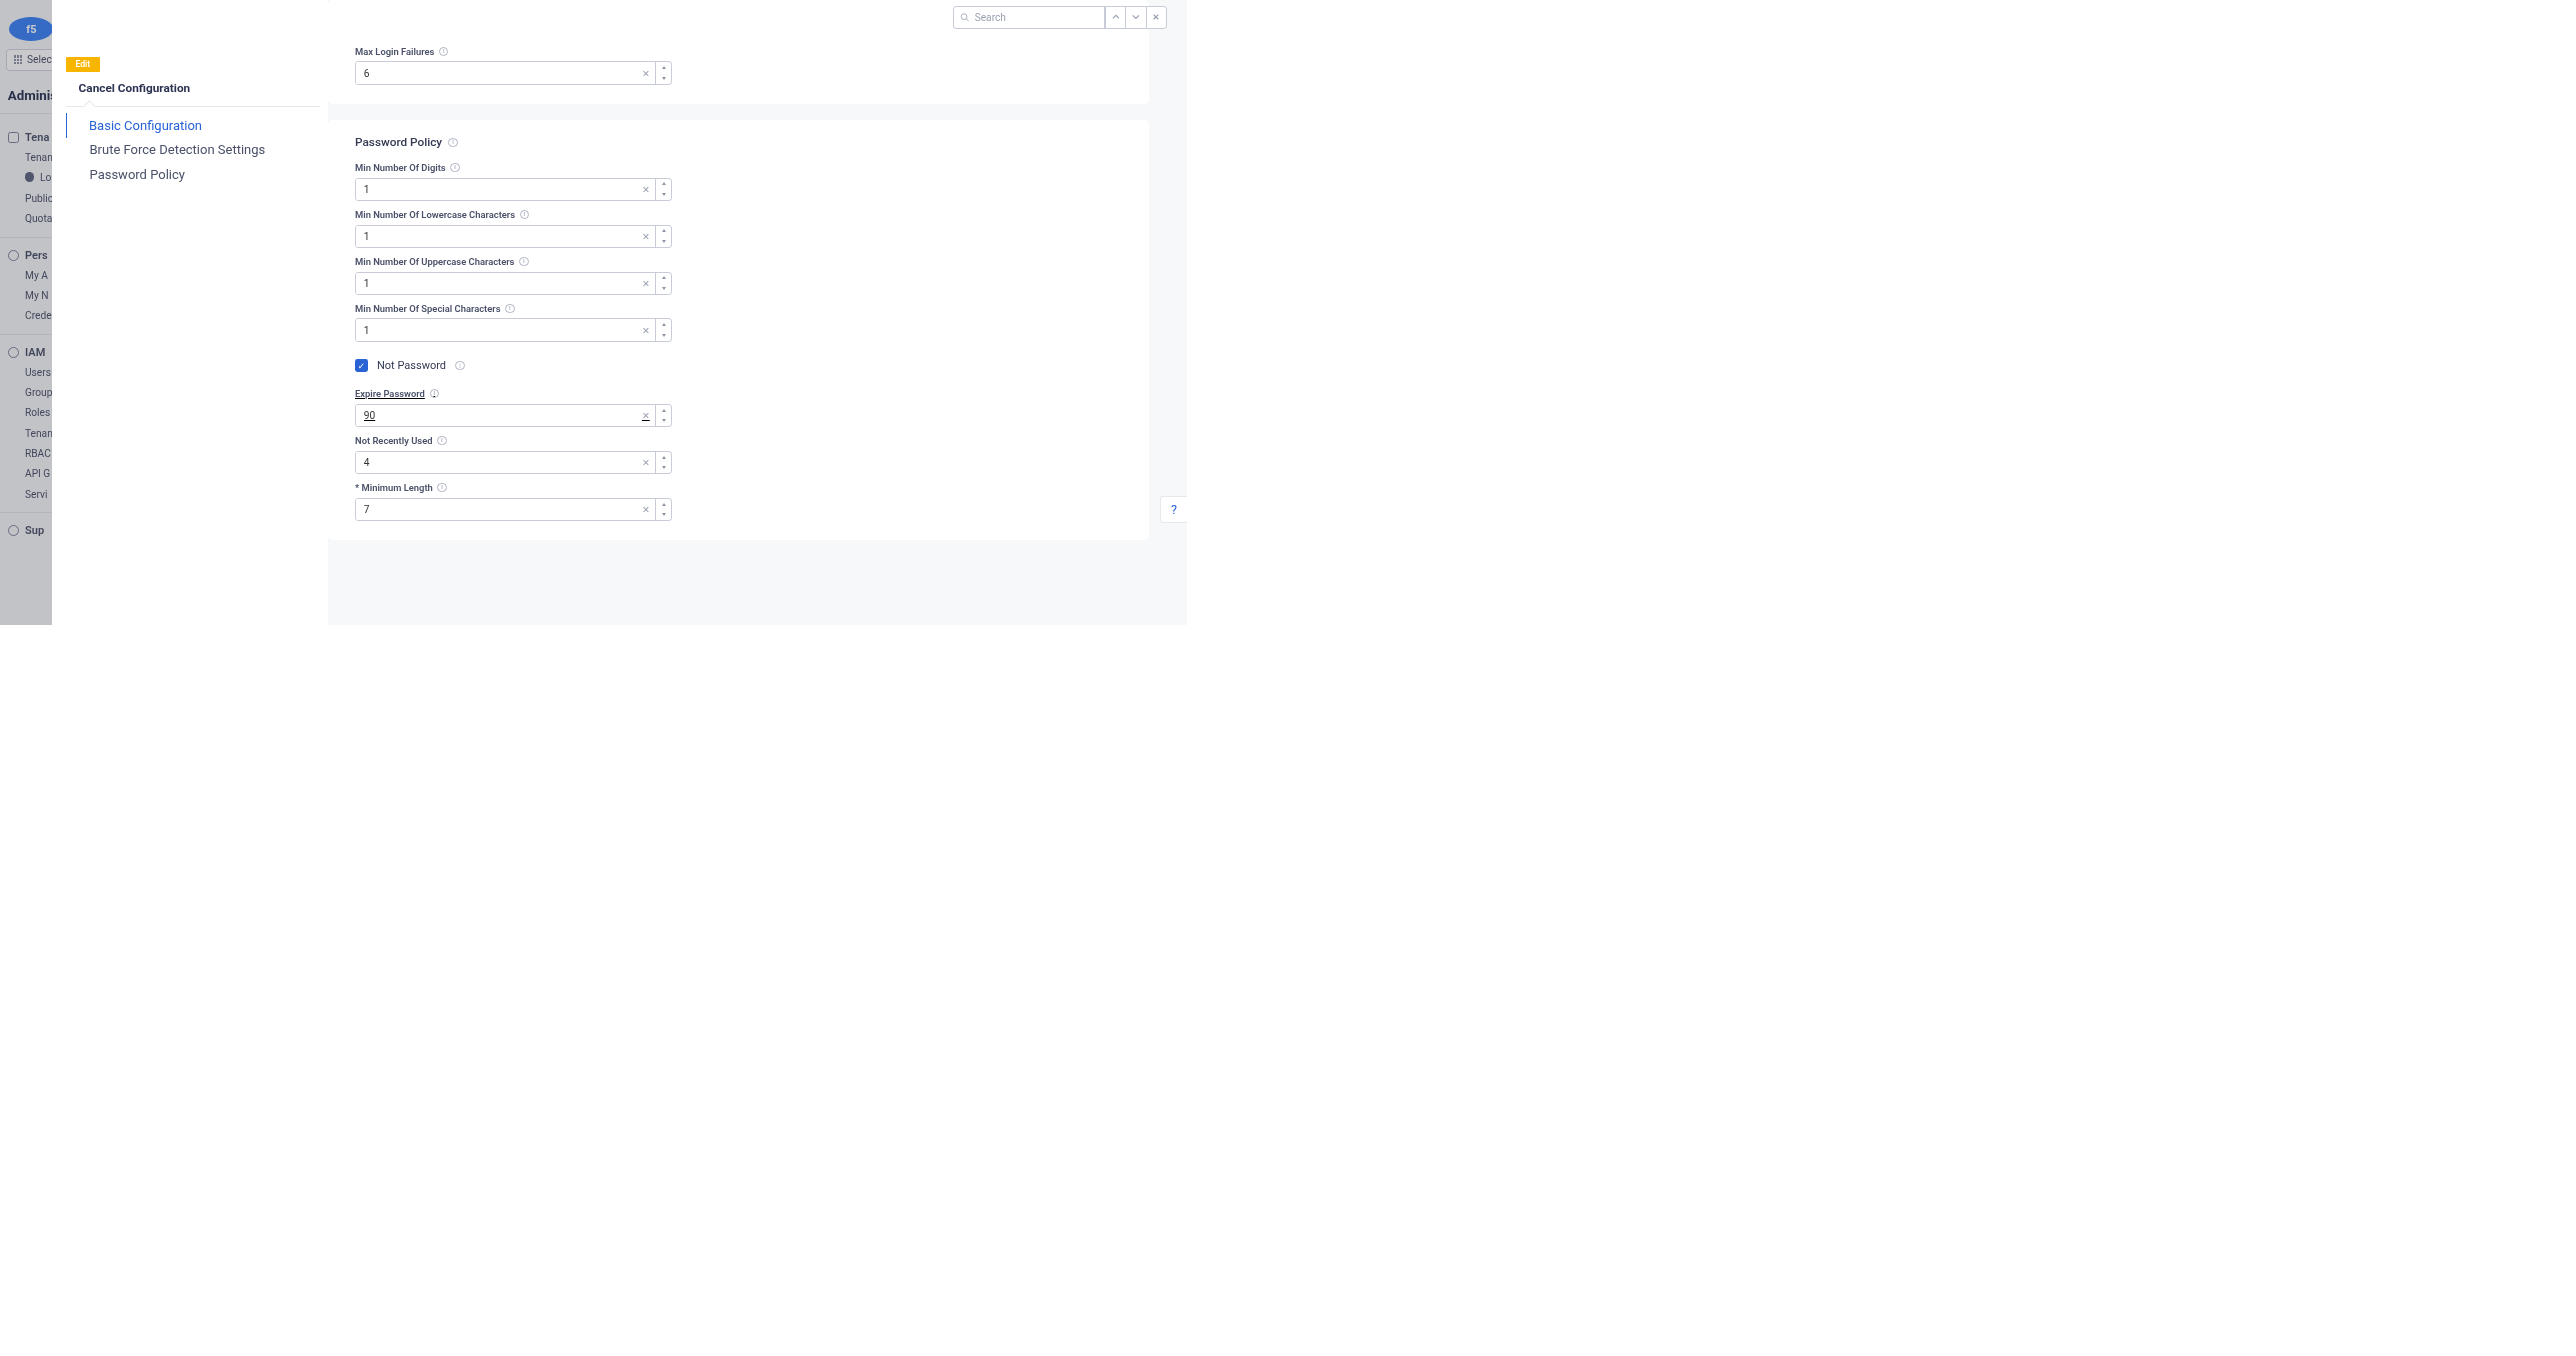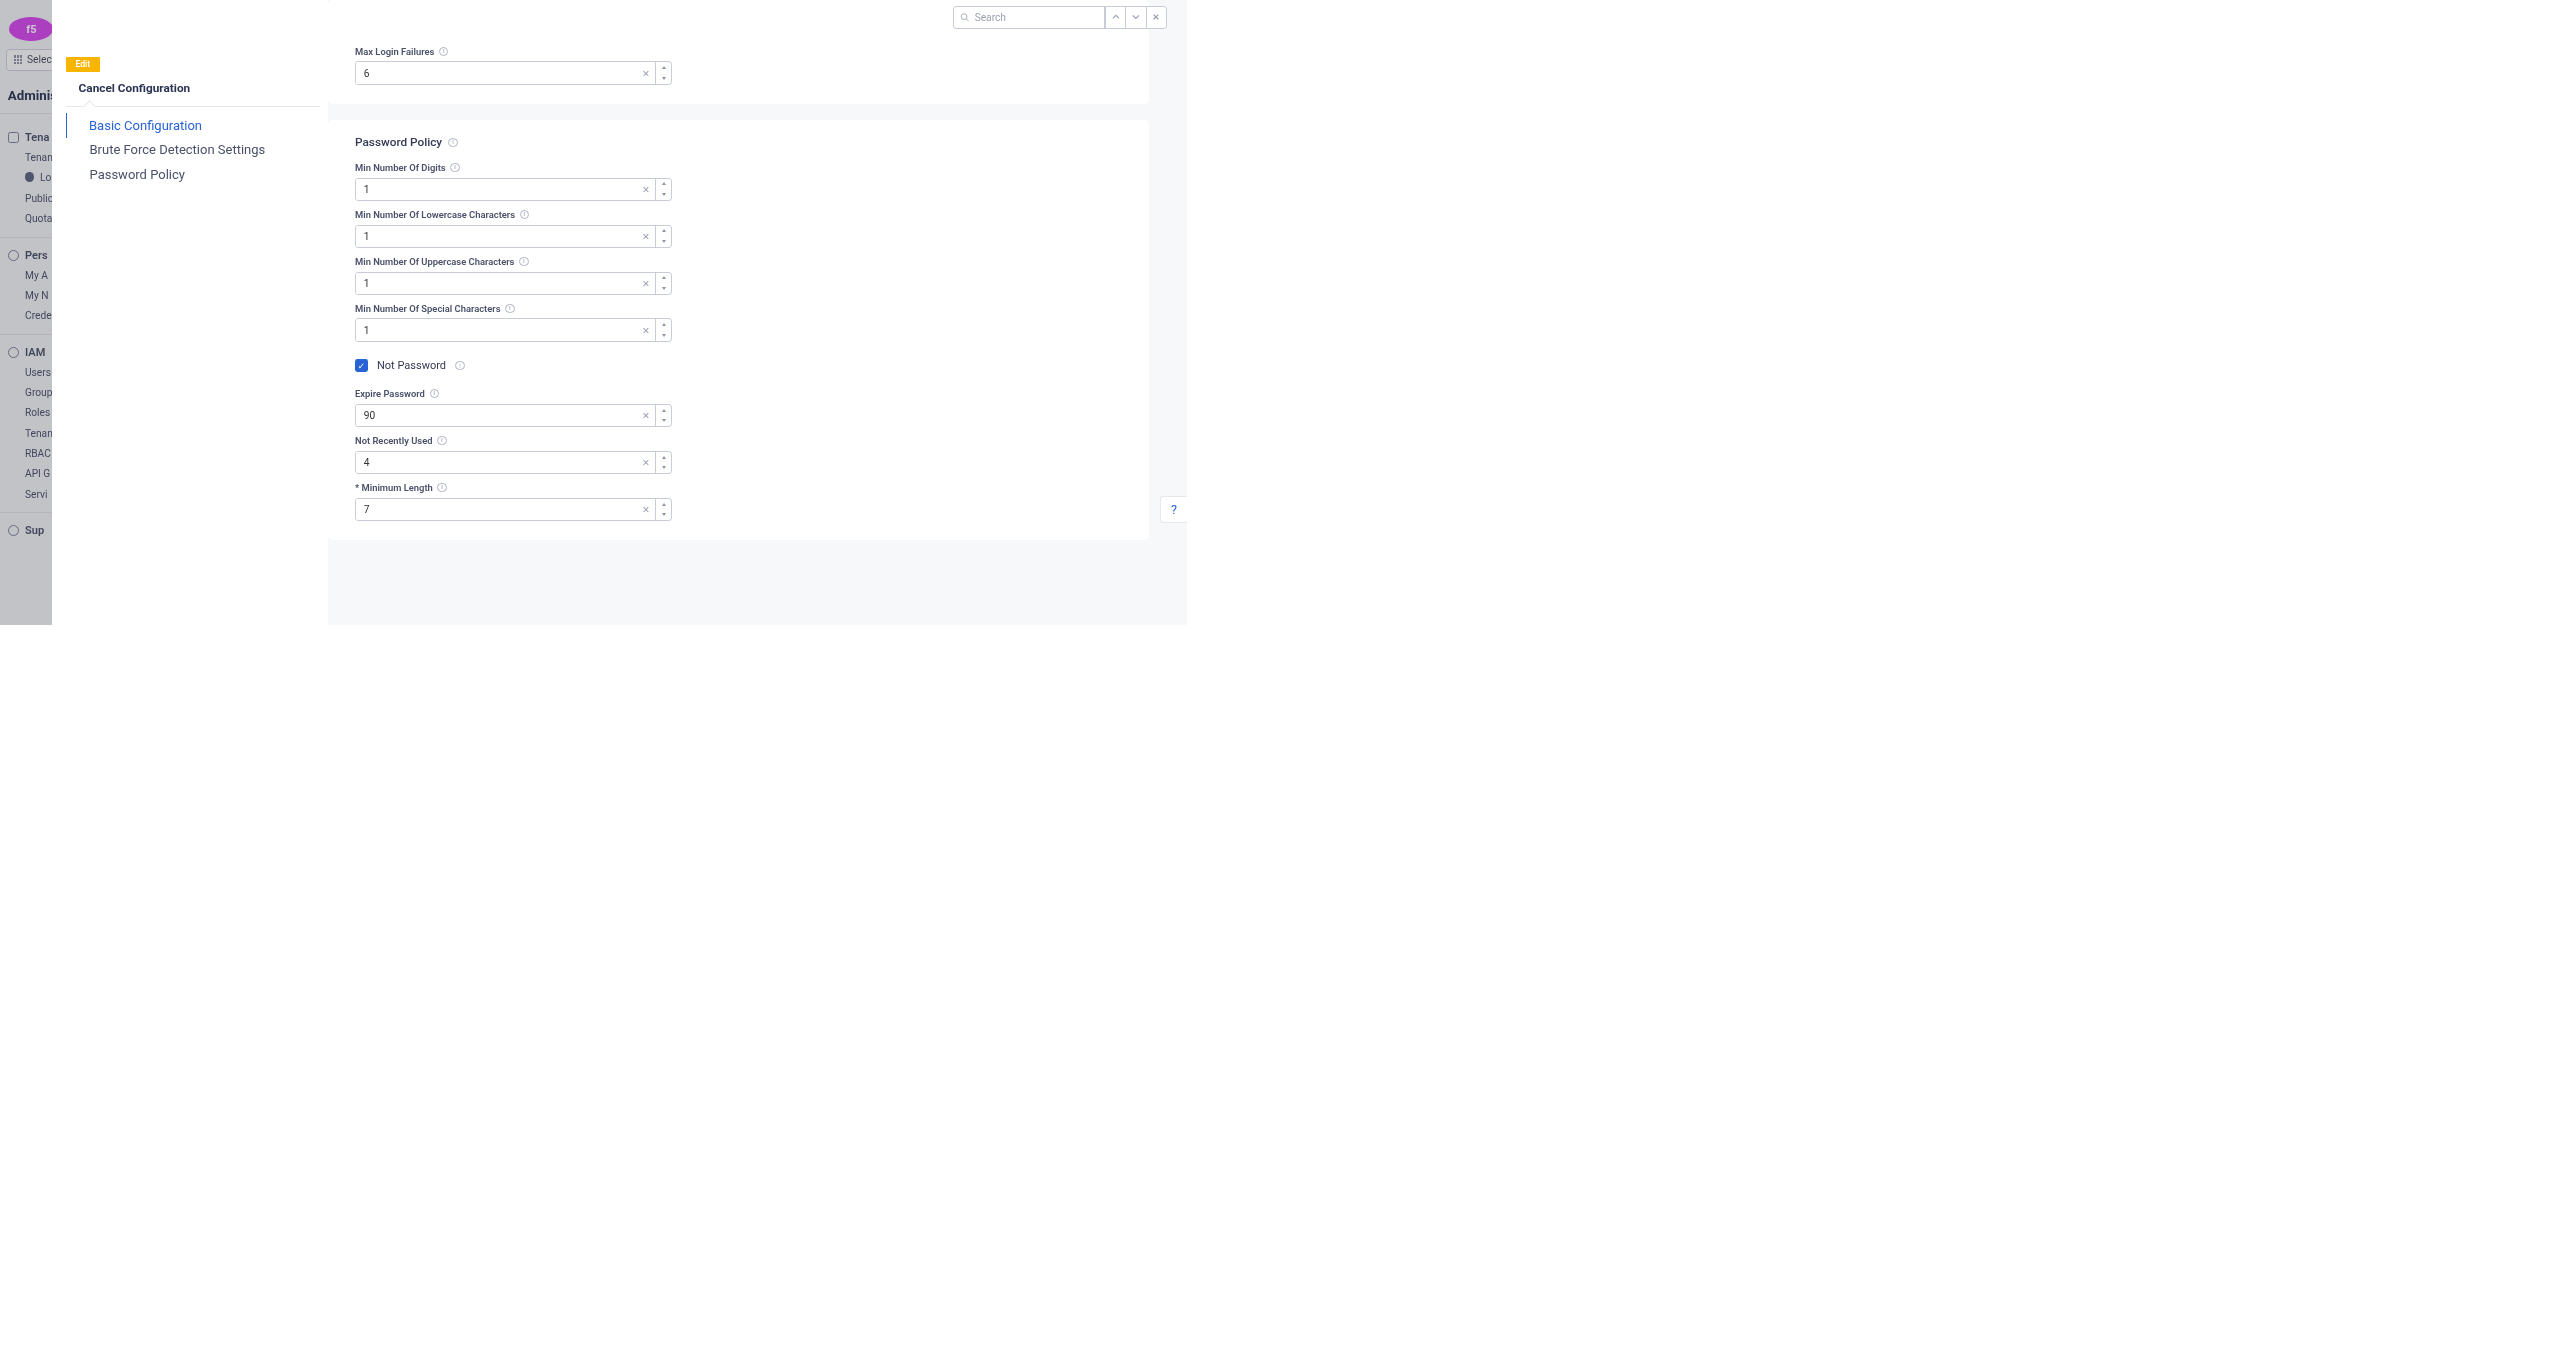--- a/index.html
+++ b/index.html
@@ -30,21 +30,21 @@
     height: 100%;
     background: #f6f7f9;
     border-right: 0.8px solid #e5e5e5;
     padding-top: 11px;
   }
   .bg-logo {
     width: 44px;
     height: 23.5px;
     margin: 6.3px 9.4px;
     border-radius: 50%;
-    background: #d946ef;
+    background: #3b82f6;
     display: flex;
     align-items: center;
     justify-content: center;
     color: #fff;
     font-weight: 700;
     font-size: 11px;
   }
   .bg-select {
     margin: 7.8px 6.3px 0;
     border: 0.8px solid #d0d4de;
@@ -585,21 +585,21 @@
               </div>
           </div>
         </div>
 
         <div class="checkbox-row">
           <div class="checkbox-box">✓</div>
           <span>Not Password</span>
           <span class="info">i</span>
         </div>
 
-        <div class="field" style="padding-top:11px;">
+        <div class="field" style="padding-top:11px;text-decoration:underline;">
           <div class="field-label">
               <span>Expire Password</span>
               <span class="info">i</span>
             </div>
           <div class="num-input">
             <input value="90" style="">
             <div class="num-clear">✕</div>
             <div class="num-spin">
                 <div>
                   <span class="spin-chev spin-up"></span>

